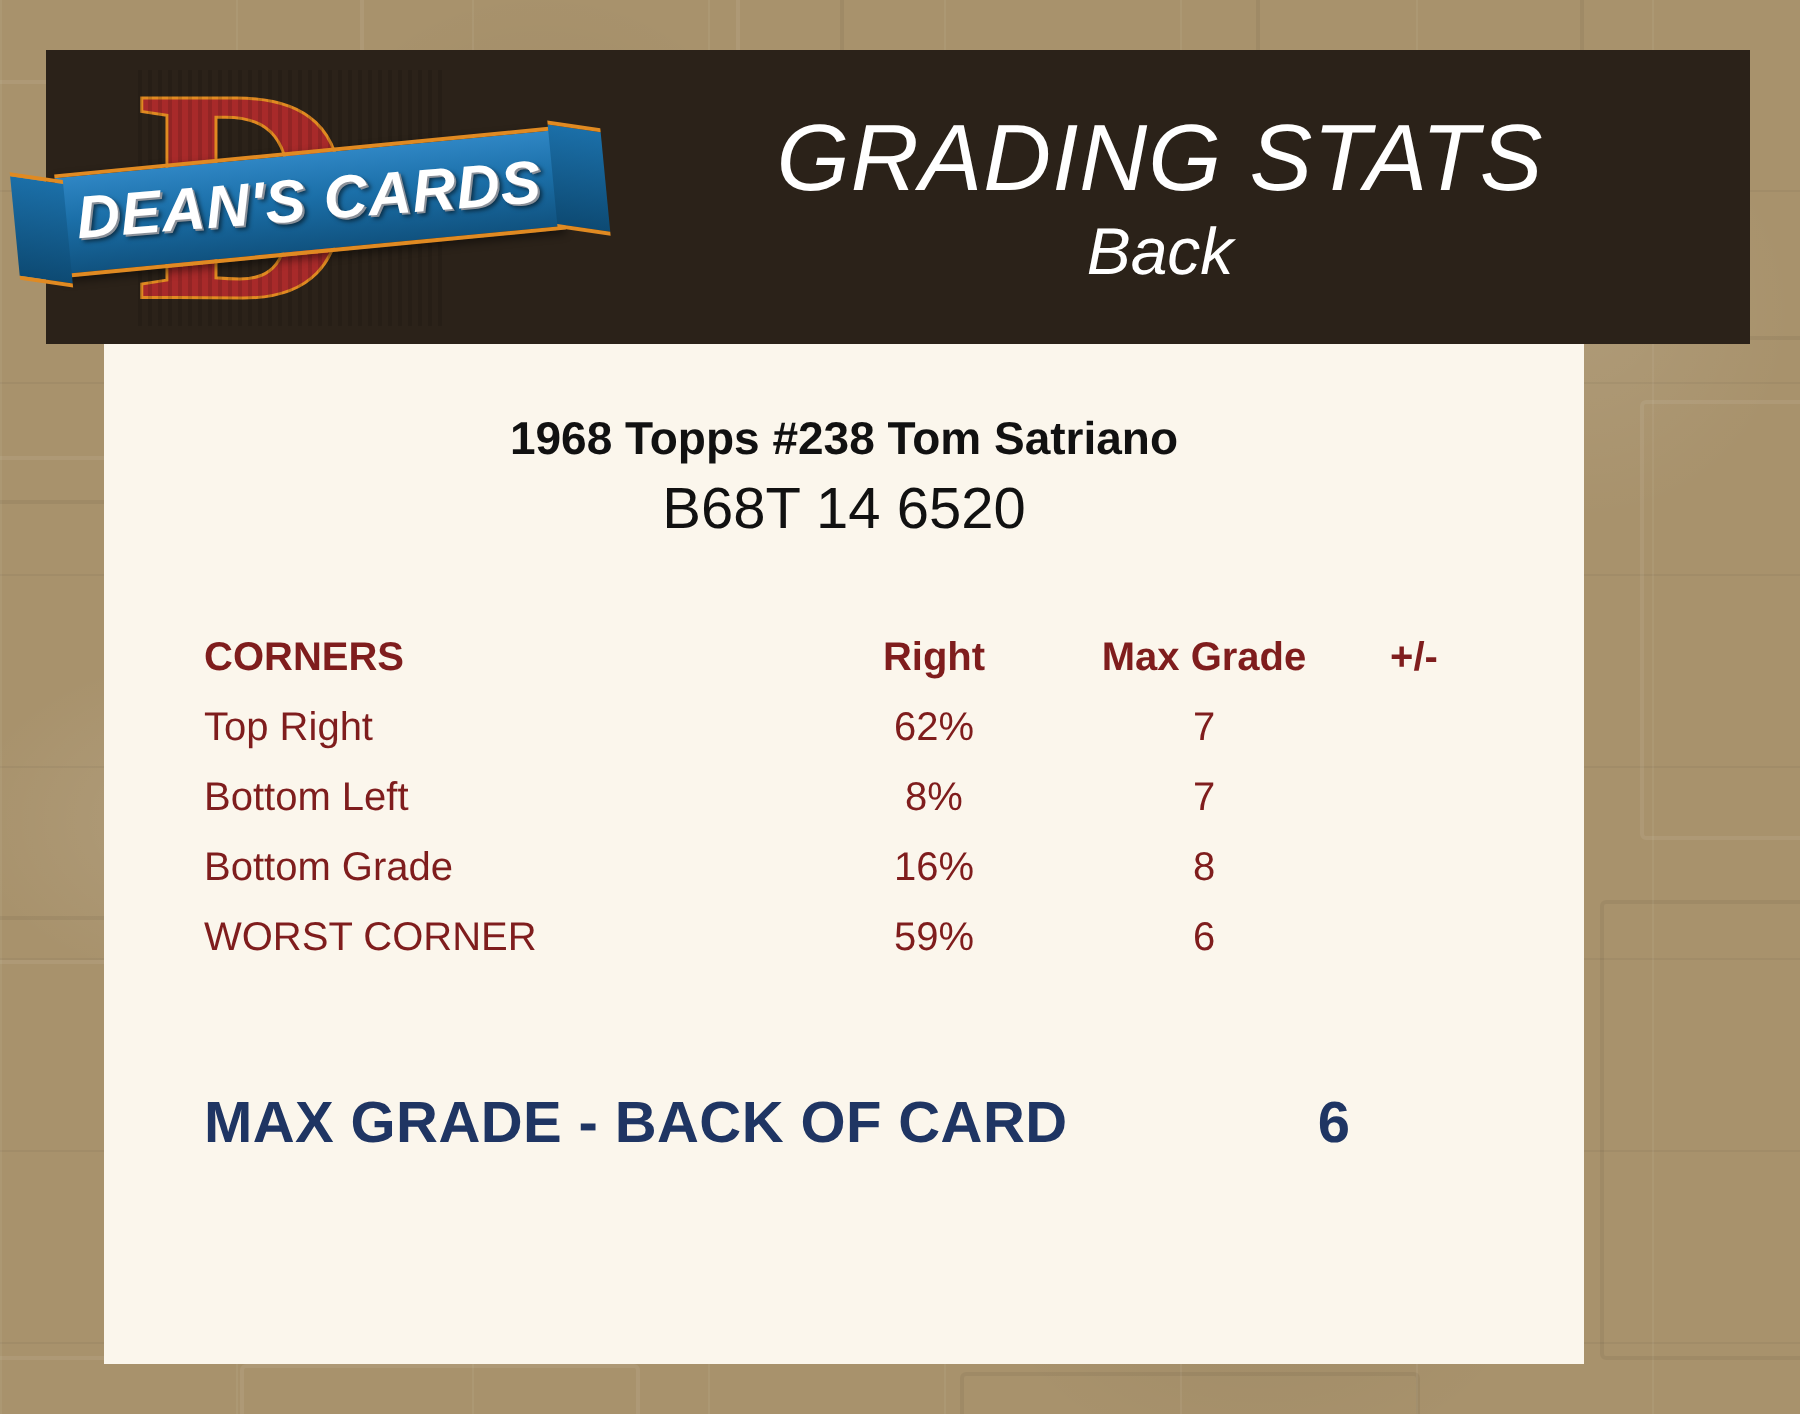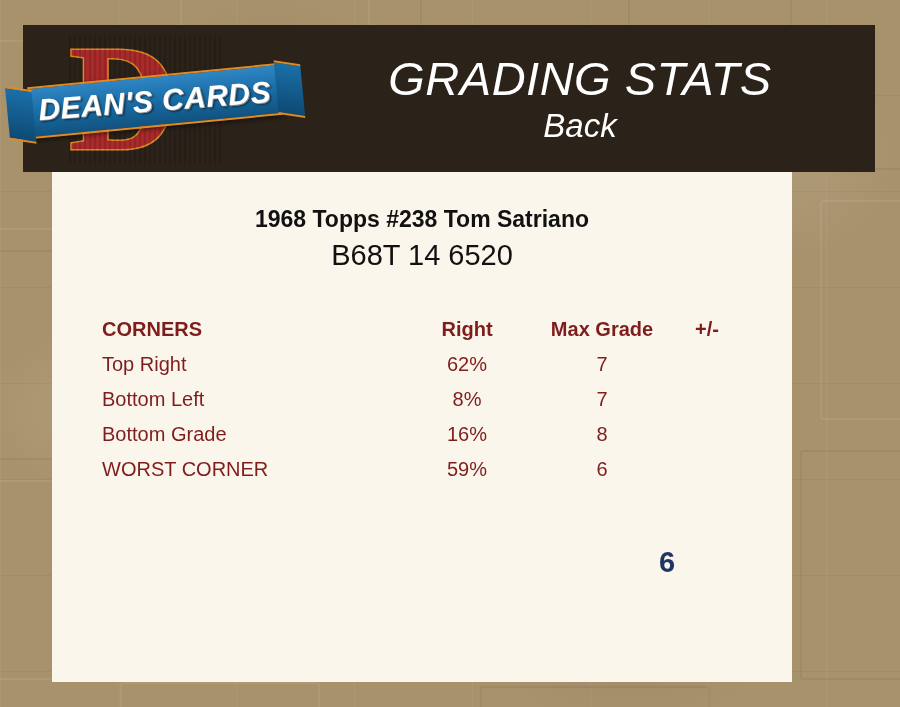--- a/index.html
+++ b/index.html
@@ -292,16 +292,17 @@
         <tr class="emph">
           <td class="col-label">WORST CORNER</td>
           <td class="col-value">59%</td>
           <td class="col-grade grade-low">6</td>
           <td class="col-pm"></td>
         </tr>
       </tbody>
   </table>
 
   <div id="max-grade-row">
+    <span id="max-grade-label">MAX GRADE - BACK OF CARD</span>
     <span id="max-grade-value">6</span>
   </div>
 
 </div>
 
 </body></html>

